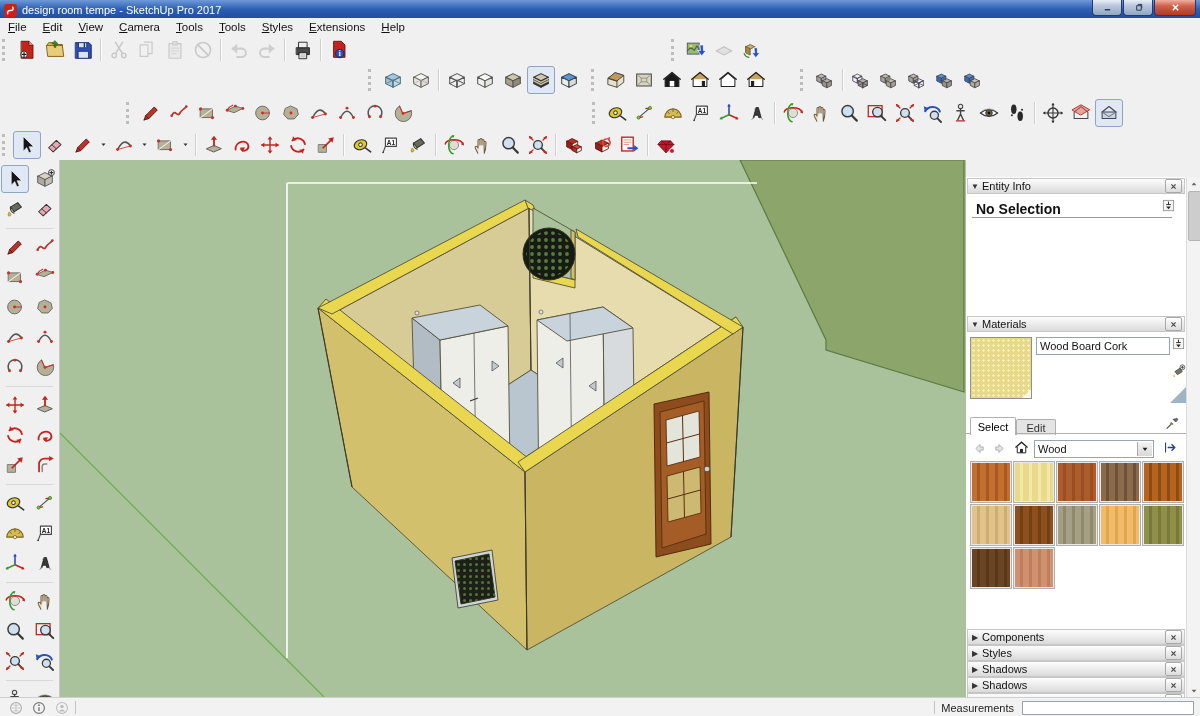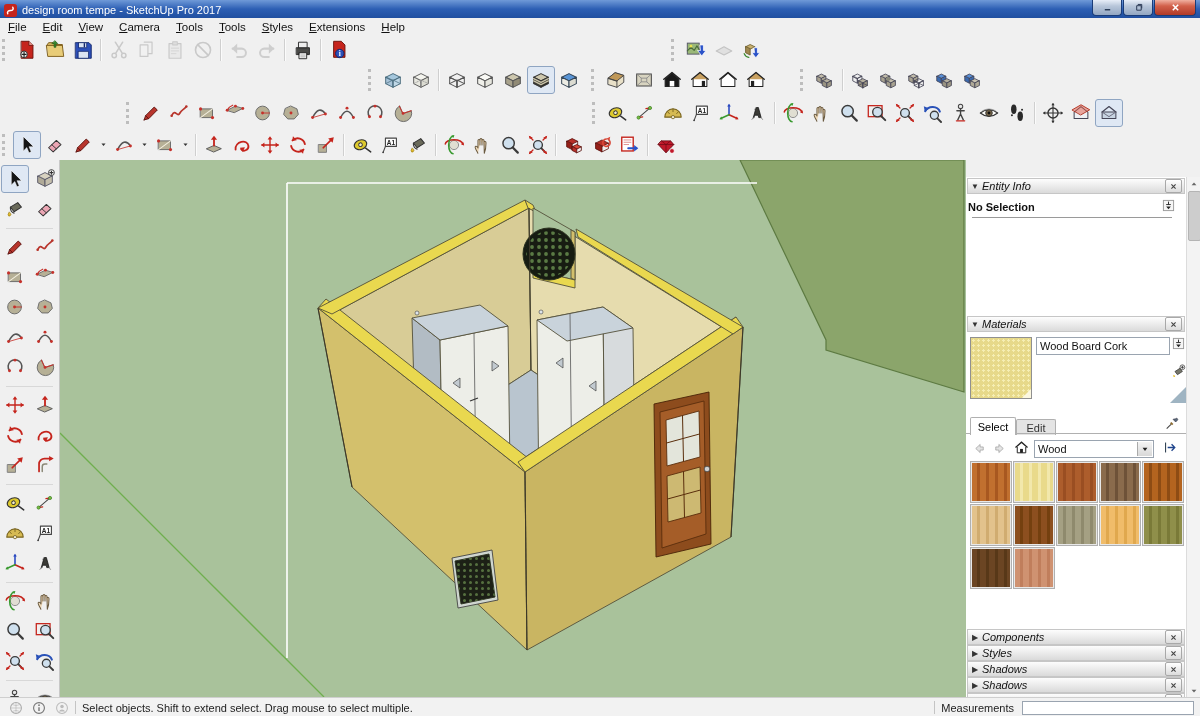--- a/index.html
+++ b/index.html
@@ -33,21 +33,21 @@
   .ltsep{height:4px;border-bottom:1px solid #d8d8d8;margin:0 6px 3px 6px;}
   
   #viewport{position:absolute;left:60px;top:160px;width:906px;height:537px;}
   
   #tray{position:absolute;left:966px;top:160px;width:234px;height:537px;background:#f0f0f0;font-size:11px;}
   #tray-header{position:absolute;left:0;top:0;width:234px;height:17px;background:linear-gradient(#d2ddee,#b0c1da);display:flex;align-items:center;color:#1c3558;}
   #tray-header span{flex:1;padding-left:5px;font-size:11px;}
   #tray-body{position:absolute;left:0;top:17px;width:220px;height:520px;background:#ffffff;}
   .sect-head{position:absolute;left:1px;width:218px;height:16px;background:linear-gradient(#fdfdfd,#dadada);border:1px solid #c6c6c6;box-sizing:border-box;display:flex;align-items:center;color:#111;}
   .sect-head .tri{width:14px;text-align:center;font-size:8px;color:#333;}
-  .sect-head .lbl{flex:1;font-size:11px;font-style:italic;}
+  .sect-head .lbl{flex:1;font-size:11px;}
   .xbtn{width:15px;height:12px;border:1px solid #a8a8a8;border-radius:2px;background:linear-gradient(#ffffff,#dcdcdc);display:flex;align-items:center;justify-content:center;margin-right:2px;flex:0 0 auto;}
   .pinbtn{width:16px;height:14px;display:flex;align-items:center;justify-content:center;}
   .traybtn-close{width:17px;height:14px;border:1px solid #8a2a1e;border-radius:2px;background:linear-gradient(#f0a898,#cc4a34 45%,#a83220);display:flex;align-items:center;justify-content:center;margin:0 2px;}
   #scrollstrip{position:absolute;left:220px;top:17px;width:14px;height:520px;background:#f3f3f3;border-left:1px solid #dcdcdc;}
   #scrollthumb{position:absolute;left:1px;top:14px;width:11px;height:48px;background:#cdcdcd;border:1px solid #b4b4b4;border-radius:2px;}
   .scrollarrow{position:absolute;left:0;width:13px;height:13px;display:flex;align-items:center;justify-content:center;}
   .fieldbox{border:1px solid #9aa4b0;background:#fff;font-size:11px;color:#111;display:flex;align-items:center;padding:0 3px;box-sizing:border-box;}
   .tab{position:absolute;height:17px;border:1px solid #b0b0b0;border-bottom:none;border-radius:2px 2px 0 0;font-size:11px;display:flex;align-items:center;justify-content:center;}
   .tab.active{background:#fff;z-index:2;}
   .tab.inactive{background:#e4e4e4;color:#333;height:15px;top:2px;}
@@ -1399,21 +1399,21 @@
 
       <div class="sect-head" style="top:1px;">
         <span class="tri">▼</span>
         <span class="lbl">Entity Info</span>
         <span class="xbtn">
             <svg viewBox="0 0 10 10" width="7" height="7">
               <path d="M2 2 L8 8 M8 2 L2 8" stroke="#444" stroke-width="1.6"></path>
             </svg>
           </span>
       </div>
-      <div style="position:absolute;left:2px;top:24px;font-weight:bold;font-size:11px;color:#111;">No Selection</div>
+      <div style="position:absolute;left:10px;top:24px;font-weight:bold;font-size:14px;color:#111;">No Selection</div>
       <span style="position:absolute;left:196px;top:22px;">
         <svg viewBox="0 0 14 14" width="13" height="13">
             <rect x="1.5" y="1.5" width="11" height="11" fill="#f6f6f6" stroke="#999"></rect>
             <path d="M4.5 6 H9.5 M7 2.8 L7 5.8" stroke="#222" stroke-width="1"></path>
             <path d="M4.5 8 L9.5 8 L7 11 Z" fill="#222"></path>
           </svg>
       </span>
       <div style="position:absolute;left:6px;top:40px;width:200px;border-top:1px solid #9a9a9a;"></div>
 
       <div class="sect-head" style="top:139px;">
@@ -1588,21 +1588,20 @@
         </svg>
     </span>
     <span class="statusicon">
       <svg viewBox="0 0 16 16" width="14" height="14">
           <circle cx="8" cy="8" r="6.2" fill="none" stroke="#bbb" stroke-width="1.2"></circle>
           <circle cx="8" cy="6.2" r="2" fill="#bbb"></circle>
           <path d="M4.5 12 a3.8 3.8 0 0 1 7 0" fill="#bbb"></path>
         </svg>
     </span>
     <span class="sdiv"></span>
-    <span>Select objects. Shift to extend select. Drag mouse to select multiple.</span>
     <span style="flex:1;"></span>
     <span class="sdiv"></span>
     <span>Measurements</span>
     <span class="fieldbox" id="meas-input">
         <span></span>
       </span>
   </div>
 
 </div>
 

